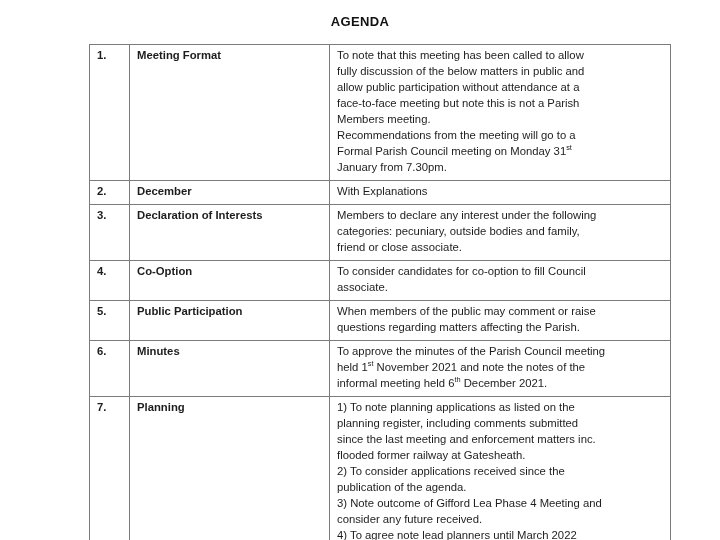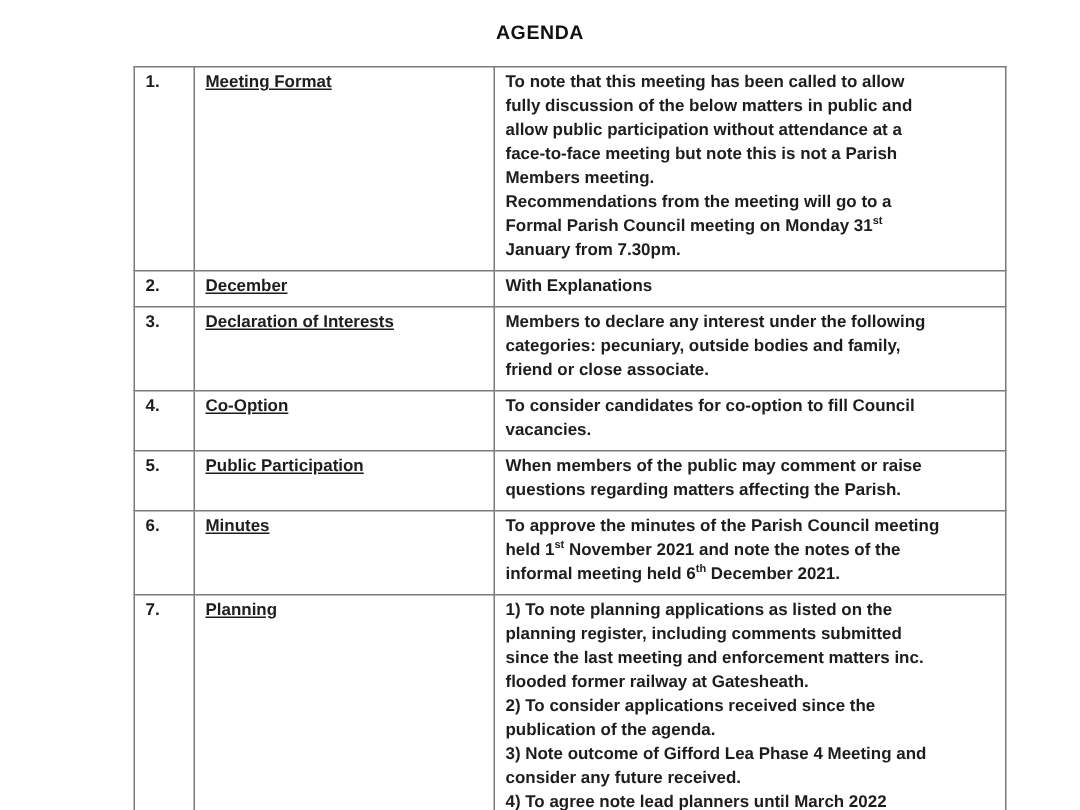--- a/index.html
+++ b/index.html
@@ -50,25 +50,24 @@
     color: #1d1d1d;
   }
   .col-num {
     width: 26px;
     text-align: left;
     font-weight: bold;
   }
   .col-title {
     width: 186px;
     font-weight: bold;
-    text-decoration: underline;
   }
   .col-desc {
     width: 327px;
-    font-weight: bold;
+    font-weight: normal;
   }
   .desc-line {
     display: block;
     white-space: nowrap;
   }
   sup {
     font-size: 0.65em;
     vertical-align: super;
     line-height: 0;
     text-align: center;
@@ -111,21 +110,21 @@
             <span class="desc-line">Members to declare any interest under the following</span>
             <span class="desc-line">categories: pecuniary, outside bodies and family,</span>
             <span class="desc-line">friend or close associate.</span>
           </td>
         </tr>
         <tr>
           <td class="col-num">4.</td>
           <td class="col-title">Co-Option</td>
           <td class="col-desc">
             <span class="desc-line">To consider candidates for co-option to fill Council</span>
-            <span class="desc-line">vacancies.</span>
+            <span class="desc-line">associate.</span>
           </td>
         </tr>
         <tr>
           <td class="col-num">5.</td>
           <td class="col-title">Public Participation</td>
           <td class="col-desc">
             <span class="desc-line">When members of the public may comment or raise</span>
             <span class="desc-line">questions regarding matters affecting the Parish.</span>
           </td>
         </tr>

